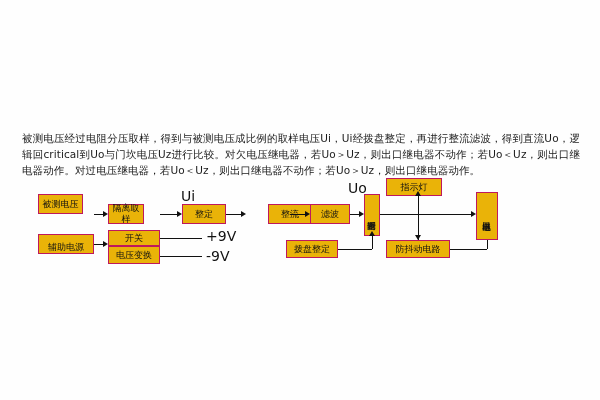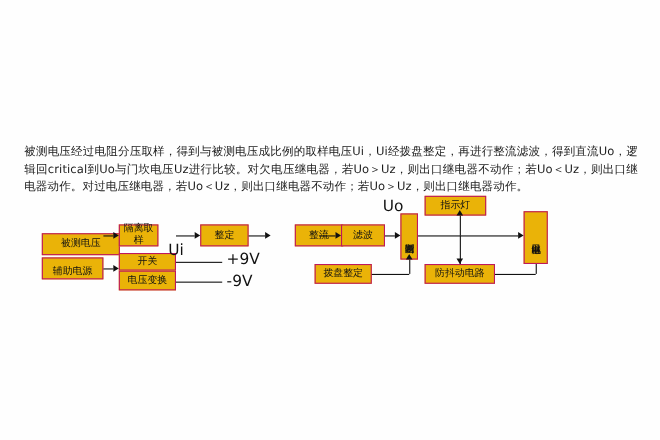--- a/index.html
+++ b/index.html
@@ -89,21 +89,21 @@
 <body>
 
 <div id="page">
 
   <div class="para">
     <p>被测电压经过电阻分压取样，得到与被测电压成比例的取样电压Ui，Ui经拨盘整定，再进行整流滤波，得到直流Uo，逻辑回critical到Uo与门坎电压Uz进行比较。对欠电压继电器，若Uo＞Uz，则出口继电器不动作；若Uo＜Uz，则出口继电器动作。对过电压继电器，若Uo＜Uz，则出口继电器不动作；若Uo＞Uz，则出口继电器动作。</p>
   </div>
 
   <div class="diagram">
 
-    <div class="box" style="left:18px; top:34px; width:71px; height:20px;">
+    <div class="box" style="left:18px; top:16px; width:45px; height:20px;">
       <span>被测电压</span>
     </div>
 
     <div class="box" style="left:88px; top:26px; width:36px; height:20px;">
       <span>隔离取样</span>
     </div>
 
     <div class="box" style="left:162px; top:26px; width:44px; height:20px;">
       <span>整定</span>
     </div>
@@ -141,21 +141,21 @@
     </div>
 
     <div class="box" style="left:366px; top:62px; width:64px; height:18px;">
       <span>防抖动电路</span>
     </div>
 
     <div class="box" style="left:366px; top:0px; width:56px; height:18px;">
       <span>指示灯</span>
     </div>
 
-    <div class="label" style="left:133px; top:10px;margin-top:32px;">Ui</div>
+    <div class="label" style="left:161px; top:10px;">Ui</div>
     <div class="label" style="left:328px; top:2px;">Uo</div>
     <div class="label" style="left:186px; top:50px;">+9V</div>
     <div class="label" style="left:186px; top:70px;">-9V</div>
 
     <div class="ln h" style="left:74px; top:36px; width:9px;"></div>
     <div class="arrow-r" style="left:83px; top:33px;"></div>
 
     <div class="ln h" style="left:140px; top:36px; width:17px;"></div>
     <div class="arrow-r" style="left:157px; top:33px;"></div>
 

